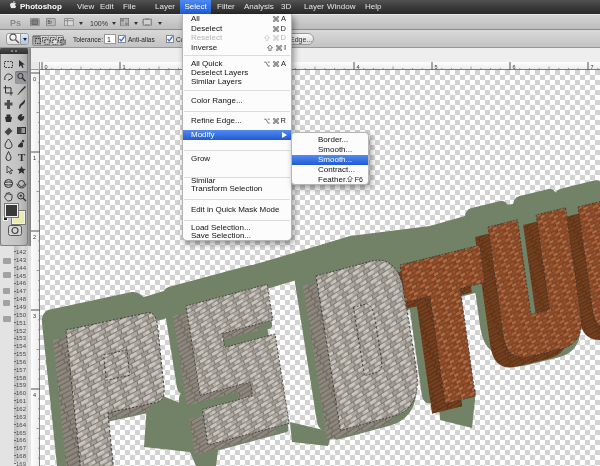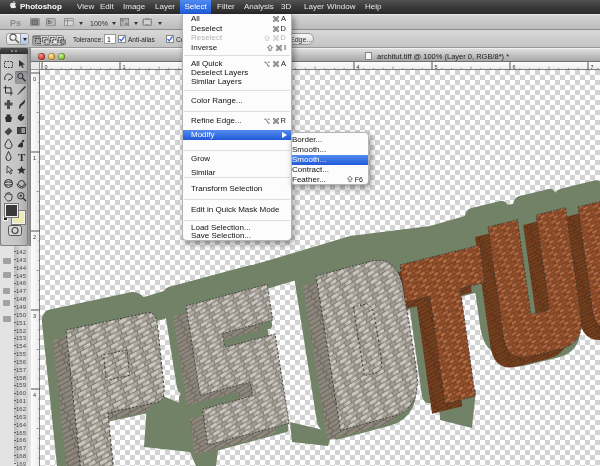--- a/index.html
+++ b/index.html
@@ -53,21 +53,21 @@
 #rcorner{position:absolute;left:31px;top:62px;width:9px;height:8px;background:#e8e8e8;border-right:1px solid #999;border-bottom:1px solid #999}
 #hruler{position:absolute;left:40px;top:62px;width:560px;height:8px;background:linear-gradient(#fdfdfd,#ededed);border-bottom:1px solid #7a7a7a}
 #vruler{position:absolute;left:31px;top:70px;width:9px;height:396px;background:linear-gradient(90deg,#fdfdfd,#ededed);border-right:1px solid #7a7a7a}
 #hruler svg,#vruler svg{position:absolute;left:0;top:0}
 #canvas{position:absolute;left:40px;top:70px;width:560px;height:396px;background-image:conic-gradient(#d3d3d3 25%,#ffffff 0 50%,#d3d3d3 0 75%,#ffffff 0);background-size:10px 10px}
 #art{position:absolute;left:40px;top:70px}
 #selmenu{position:absolute;left:182px;top:14px;width:110px;height:227px;background:#fcfcfc;border:1px solid #b5b5b5;border-top:none;border-radius:0 0 5px 5px;box-shadow:2px 3px 6px rgba(0,0,0,.4);z-index:10}
 #submenu{position:absolute;left:291px;top:132px;width:78px;height:53px;background:#fcfcfc;border:1px solid #b5b5b5;border-radius:4px;box-shadow:2px 3px 6px rgba(0,0,0,.4);z-index:11}
 .mit{position:absolute;left:0;width:100%;height:10px;font-size:8px;color:#111;line-height:10px}
 .mit .mtx{margin-left:8px}
-#submenu .mit .mtx{margin-left:0}
+#submenu .mit .mtx{margin-left:26px}
 .mit.dis{color:#b4b4b4}
 .mit.hl{background:linear-gradient(#538cf0,#2059d6);color:#fff}
 .mit.hl .mtx{color:#fff}
 .msep{position:absolute;left:1px;right:1px;height:1px;background:#dcdcdc}
 .sc{position:absolute;right:5px;top:0;height:10px;display:inline-flex;align-items:center;gap:0.5px}
 .scl{font-size:7.5px;margin-left:0.5px}
 .ks{display:inline-block;transform:scale(.82)}
 #subarrow{position:absolute;right:4px;top:117.5px;width:0;height:0;border-top:3.2px solid transparent;border-bottom:3.2px solid transparent;border-left:5px solid #fff}
 #f6{position:absolute;right:5px;top:42px;display:inline-flex;align-items:center;font-size:7px;color:#111}
 #f6 .scl{font-size:7px}
@@ -141,27 +141,20 @@
         <use href="#LU" transform="translate(448,157) rotate(-14) skewX(-6) scale(0.8,0.97)" fill="url(#brickd)"></use>
         <use href="#LU" transform="translate(538,137) rotate(-14) skewX(-6) scale(0.9,0.92)" fill="url(#brickd)"></use>
       </g>
       <use href="#LP" transform="translate(26,260) rotate(-12) skewX(-6) scale(0.92,1.15)" fill="url(#stone)" stroke="#333" stroke-width="0.8" stroke-dasharray="2.2 1.8"></use>
       <use href="#LS" transform="translate(146,236) rotate(-15) skewX(-6) scale(0.84,1.0)" fill="url(#stone)" stroke="#333" stroke-width="0.8" stroke-dasharray="2.2 1.8"></use>
       <use href="#LD" transform="translate(276,206) rotate(-15) skewX(-6) scale(0.85,1.11)" fill="url(#stone)" stroke="#333" stroke-width="0.8" stroke-dasharray="2.2 1.8"></use>
       <use href="#LT" transform="translate(360,195) rotate(-14) skewX(-6) scale(0.82,1.04)" fill="url(#brick)" stroke="#333" stroke-width="0.8" stroke-dasharray="2.2 1.8"></use>
       <use href="#LU" transform="translate(448,157) rotate(-14) skewX(-6) scale(0.8,0.97)" fill="url(#brick)" stroke="#333" stroke-width="0.8" stroke-dasharray="2.2 1.8"></use>
       <use href="#LU" transform="translate(538,137) rotate(-14) skewX(-6) scale(0.9,0.92)" fill="url(#brick)" stroke="#333" stroke-width="0.8" stroke-dasharray="2.2 1.8"></use>
 </svg>
-<div id="titlebar">
-<span class="tl" style="left:7px;background:radial-gradient(circle at 35% 30%,#f59a93,#dd4338 55%,#a02822)"></span>
-<span class="tl" style="left:17px;background:radial-gradient(circle at 35% 30%,#ffe9a8,#e9b64a 55%,#b07c1e)"></span>
-<span class="tl" style="left:27px;background:radial-gradient(circle at 35% 30%,#d2f0a2,#8cc93f 55%,#538a1a)"></span>
-<span id="dicon"></span>
-      <span id="dtitle">architut.tiff @ 100% (Layer 0, RGB/8*) *</span>
-</div>
 <div id="rcorner"></div>
 <div id="hruler">
       <svg width="560" height="8">
         <line x1="2" y1="0" x2="2" y2="8" stroke="#555" stroke-width="1"></line>
         <text x="4.5" y="6.5" font-size="5.5" fill="#333" font-family="Liberation Sans">0</text>
         <line x1="11.8" y1="6" x2="11.8" y2="8" stroke="#777" stroke-width="0.7"></line>
         <line x1="21.5" y1="6" x2="21.5" y2="8" stroke="#777" stroke-width="0.7"></line>
         <line x1="31.2" y1="6" x2="31.2" y2="8" stroke="#777" stroke-width="0.7"></line>
         <line x1="41.0" y1="4.5" x2="41.0" y2="8" stroke="#777" stroke-width="0.7"></line>
         <line x1="50.8" y1="6" x2="50.8" y2="8" stroke="#777" stroke-width="0.7"></line>
@@ -290,21 +283,21 @@
         <line x1="7.0" y1="467.1" x2="9" y2="467.1" stroke="#777" stroke-width="0.7"></line>
       </svg>
     </div>
 <div id="menubar">
       <svg id="apple" width="11" height="12" viewBox="0 0 11 12">
         <path fill="#e8e8e8" d="M8.3 6.4c0-1.6 1.3-2.3 1.35-2.35C8.9 3 7.8 2.9 7.4 2.88c-.95-.1-1.85.56-2.3.56-.46 0-1.2-.55-1.98-.53C2.1 2.93 1.15 3.5.63 4.4c-1.05 1.83-.27 4.53.76 6 .5.72 1.1 1.53 1.9 1.5.76-.03 1.05-.5 1.97-.5.92 0 1.18.5 1.98.48.82-.01 1.34-.73 1.84-1.45.58-.84.82-1.65.83-1.69-.02-.01-1.6-.62-1.61-2.34zM6.77 1.9c.42-.5.7-1.2.62-1.9-.6.02-1.33.4-1.76.9-.39.45-.73 1.17-.64 1.85.67.05 1.36-.34 1.78-.85z"></path>
       </svg>
       <span class="mi b" style="left:20px">Photoshop</span>
       <span class="mi" style="left:77px">View</span>
       <span class="mi" style="left:100px">Edit</span>
-      <span class="mi" style="left:123px">Image</span>
+      <span class="mi" style="left:123px">File</span>
       <span class="mi" style="left:155px">Layer</span>
       <span class="mi" style="left:217px">Filter</span>
       <span class="mi" style="left:244px">Analysis</span>
       <span class="mi" style="left:281px">3D</span>
       <span class="mi" style="left:304px">Layer</span>
       <span class="mi" style="left:327px">Window</span>
       <span class="mi" style="left:365px">Help</span>
       <span id="selhl">Select</span>
     </div>
 <div id="appbar">
@@ -655,21 +648,21 @@
           <svg class="ks" width="8" height="8" viewBox="0 0 10 10">
             <path d="M0.8 2.2 h2.6 l3.4 6 h2.4 M6.2 2.2 h3" fill="none" stroke="#222" stroke-width="0.95"></path>
           </svg>
           <svg class="ks" width="8" height="8" viewBox="0 0 10 10">
             <path d="M3.6 3.6 h2.8 v2.8 h-2.8 Z M3.6 3.6 H2.2 a1.4 1.4 0 1 1 1.4-1.4 Z M6.4 3.6 V2.2 a1.4 1.4 0 1 1 1.4 1.4 Z M6.4 6.4 h1.4 a1.4 1.4 0 1 1-1.4 1.4 Z M3.6 6.4 V7.8 a1.4 1.4 0 1 1-1.4-1.4 Z" fill="none" stroke="#222" stroke-width="0.8"></path>
           </svg>
           <span class="scl">R</span>
         </span></div>
       <div class="mit hl" style="top:115.9px"><span class="mtx">Modify</span></div>
       <div class="mit " style="top:140.4px"><span class="mtx">Grow</span></div>
-      <div class="mit " style="top:154px"><span class="mtx">Similar</span></div>
+      <div class="mit " style="top:162px"><span class="mtx">Similar</span></div>
       <div class="mit " style="top:170.1px"><span class="mtx">Transform Selection</span></div>
       <div class="mit " style="top:191.1px"><span class="mtx">Edit in Quick Mask Mode</span></div>
       <div class="mit " style="top:208.9px"><span class="mtx">Load Selection...</span></div>
       <div class="mit " style="top:217.3px"><span class="mtx">Save Selection...</span></div>
       <span id="subarrow"></span>
     </div>
     <div id="submenu">
       <div class="mit " style="top:1.8px"><span class="mtx">Border...</span></div>
       <div class="mit " style="top:11.8px"><span class="mtx">Smooth...</span></div>
       <div class="mit hl" style="top:21.8px"><span class="mtx">Smooth...</span></div>

